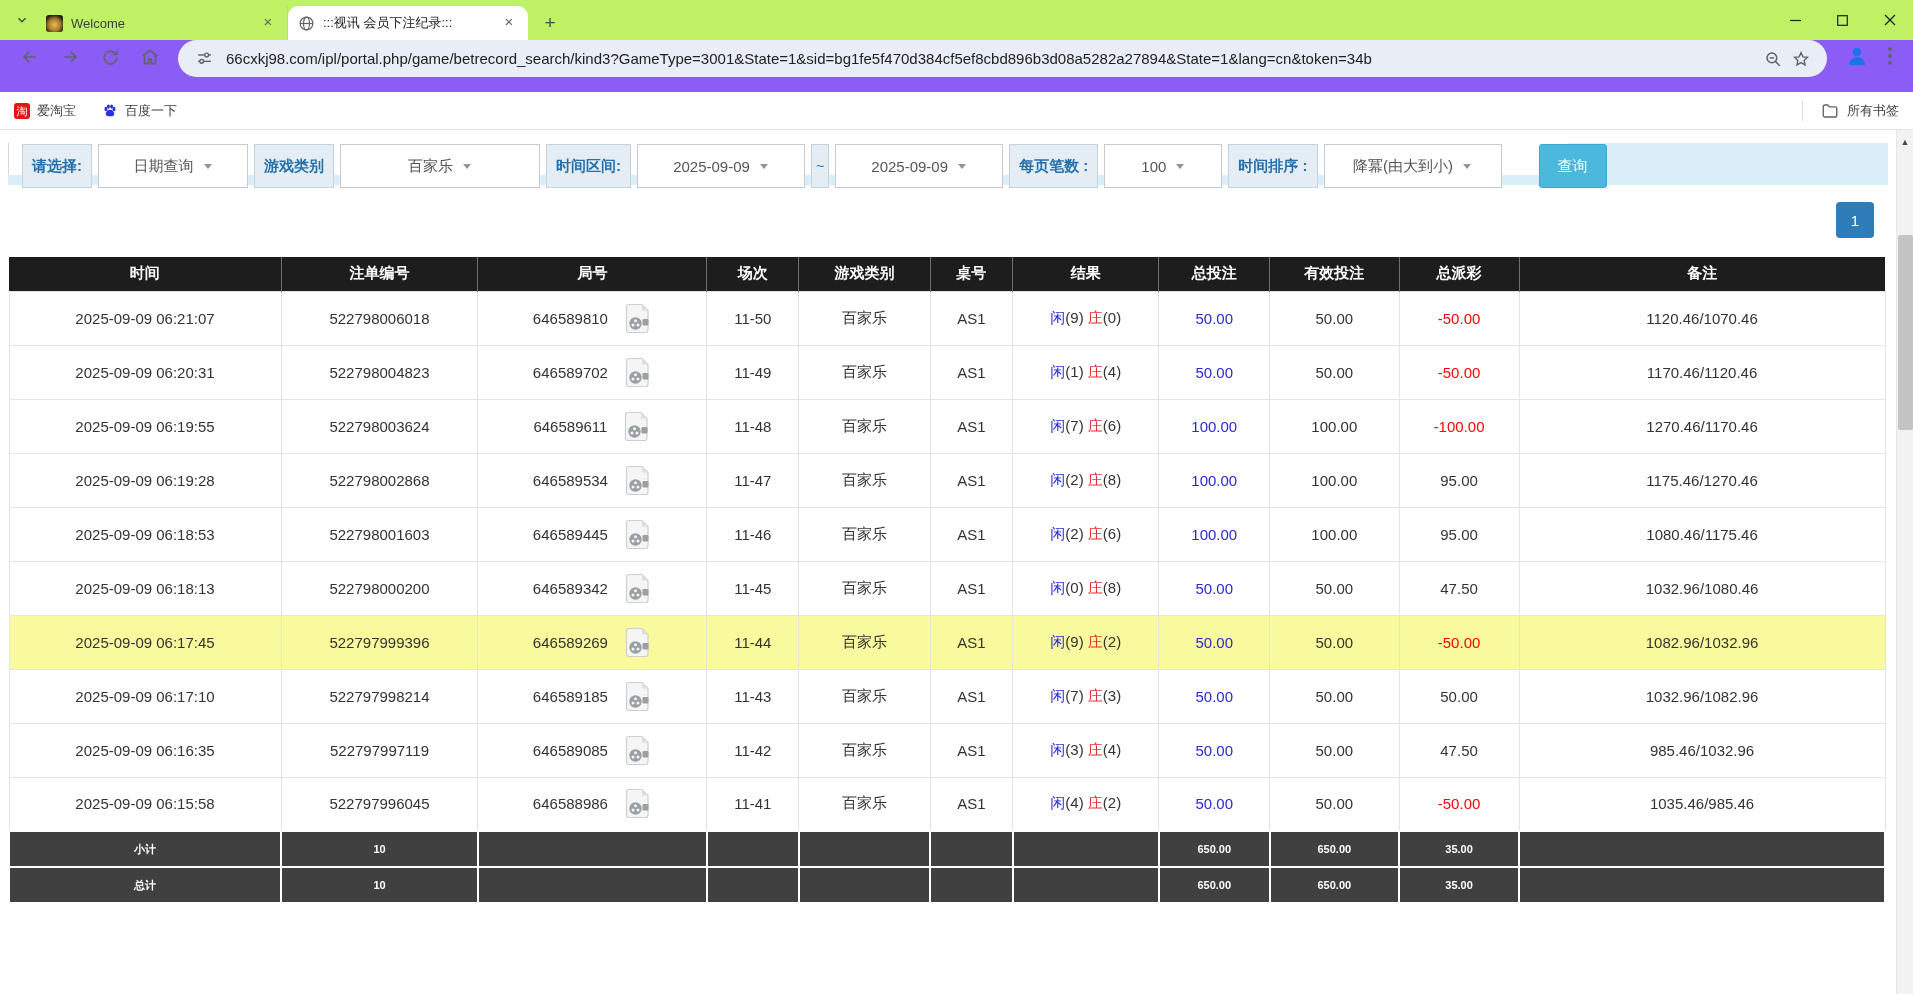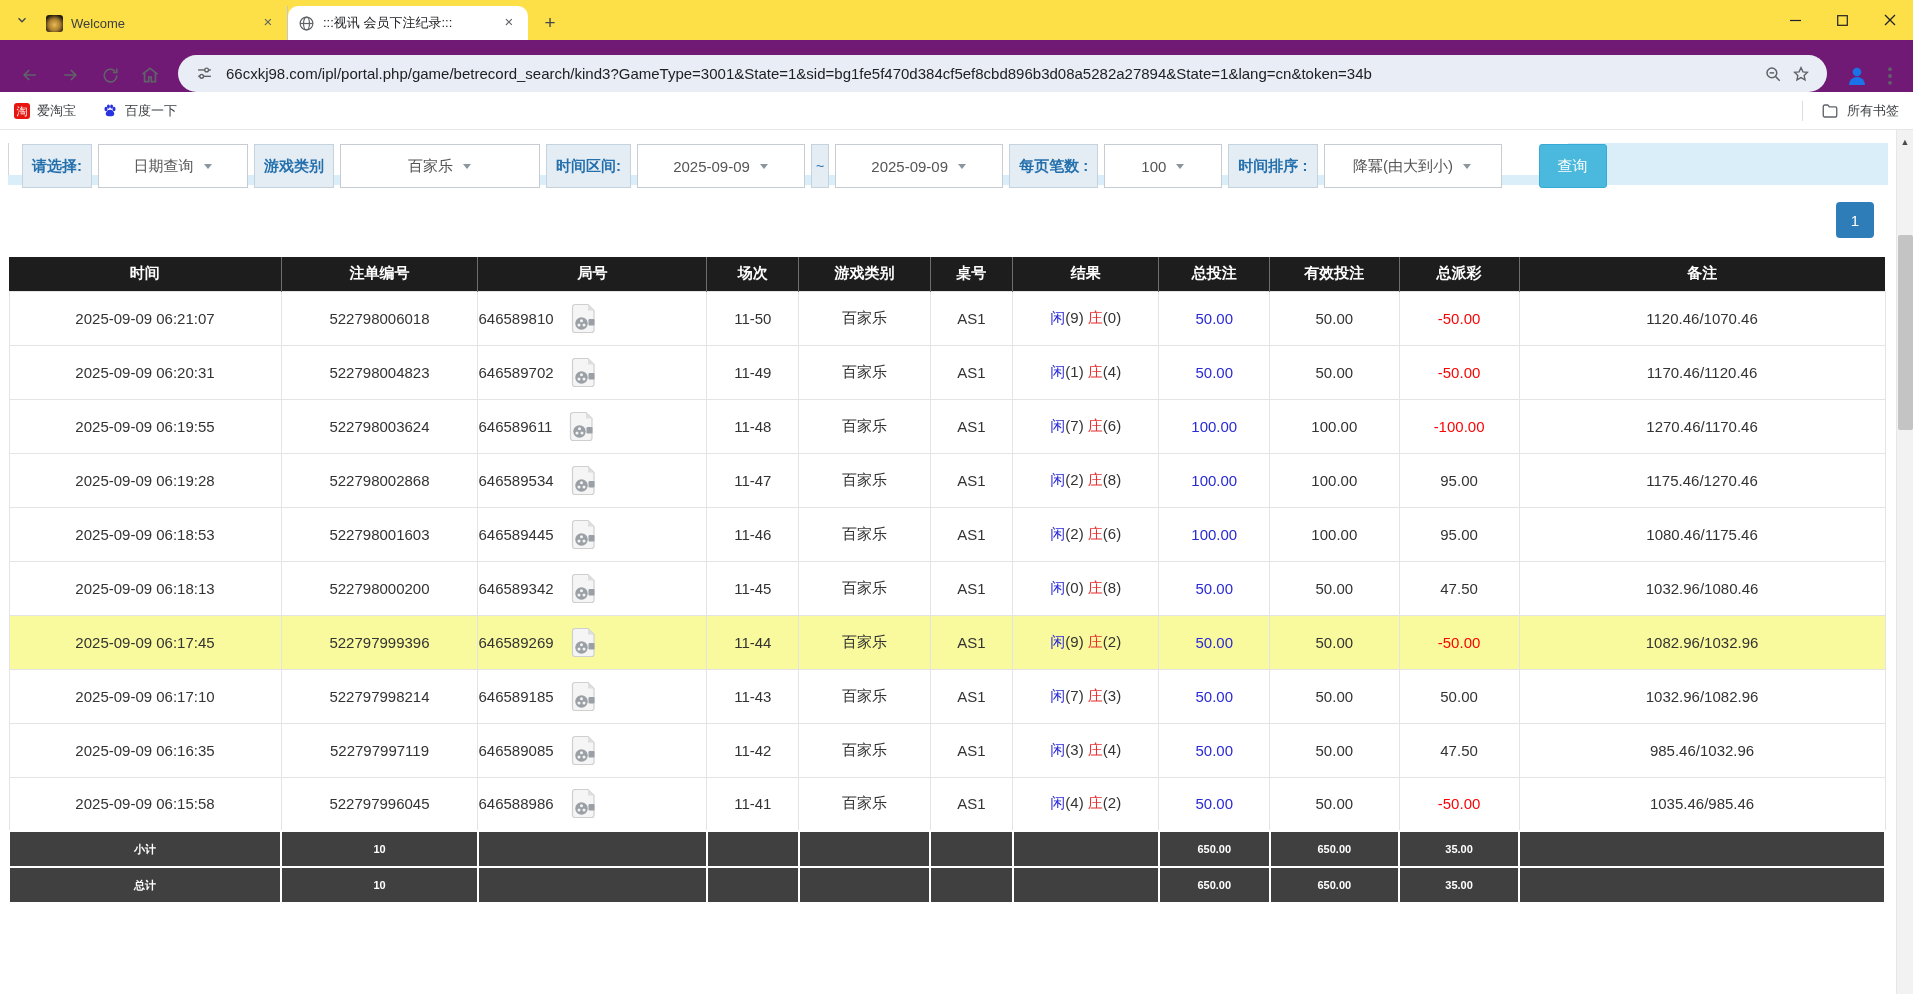--- a/index.html
+++ b/index.html
@@ -1,33 +1,33 @@
 <!DOCTYPE html>
 <html><head>
 <meta charset="utf-8">
 <style>
   * { box-sizing: border-box; margin:0; padding:0; }
   html,body { width:1913px; height:994px; overflow:hidden; background:#fff;
     font-family:"Liberation Sans","DejaVu Sans",sans-serif; }
 
   
-  .tabbar { height:40px; background:#fde047; display:flex; align-items:center; position:relative; }
+  .tabbar { height:40px; background:#bef264; display:flex; align-items:center; position:relative; }
   .tab-search { width:28px; height:28px; margin-left:8px; display:flex; align-items:center; justify-content:center; border-radius:50%; cursor:pointer; }
   .tab { display:flex; align-items:center; height:34px; margin-top:6px; padding:0 10px; width:252px; font-size:13px; color:#3c4043; }
   .tab.inactive { border-right:1px solid #c4c7cb; }
   .tab.active { background:#fff; border-radius:10px 10px 0 0; width:240px; color:#202124; }
   .tab .tab-title { flex:1; margin-left:8px; white-space:nowrap; overflow:hidden; text-overflow:ellipsis; }
   .tab-close { width:18px; height:18px; line-height:16px; text-align:center; font-size:15px; color:#5f6368; border-radius:50%; cursor:pointer; }
   .fav-welcome { width:17px; height:17px; border-radius:3px; flex:0 0 17px;
     background:radial-gradient(circle at 50% 58%, #eabb52 0%, #a87c2e 45%, #241c10 78%); }
   .newtab { width:28px; height:28px; margin:6px 0 0 8px; font-size:19px; color:#45494d; display:flex; align-items:center; justify-content:center; border-radius:50%; cursor:pointer; }
   .wincontrols { position:absolute; right:0; top:0; height:40px; display:flex; }
   .winbtn { width:47px; height:40px; display:flex; align-items:center; justify-content:center; color:#202124; cursor:pointer; }
 
-  .toolbar { height:52px; background:#701a75; display:flex; align-items:flex-end; padding:0 10px; }
+  .toolbar { height:52px; background:#8b5cf6; display:flex; align-items:flex-start; padding:0 10px; }
   .navbtn { width:34px; height:34px; display:flex; align-items:center; justify-content:center; border-radius:50%; margin:0 3px; cursor:pointer; }
   .omnibox { flex:1; height:37px; margin:0 10px 0 8px; background:#e9eef6; border-radius:19px; display:flex; align-items:center; padding:0 12px; min-width:0; }
   .omnibox .url { flex:1; font-size:15px; color:#202124; white-space:nowrap; overflow:hidden; min-width:0; margin:0 10px 0 8px; }
   .obtn { width:28px; height:28px; display:flex; align-items:center; justify-content:center; flex:0 0 28px; cursor:pointer; }
   .avatar { width:32px; height:32px; display:flex; align-items:center; justify-content:center; margin:0 4px; cursor:pointer; }
   .menu3 { width:26px; height:32px; display:flex; align-items:center; justify-content:center; cursor:pointer; }
 
   .bookmarksbar { height:38px; background:#fff; border-bottom:1px solid #e4e6e9; display:flex; align-items:center; padding:0 14px; }
   .bm { display:flex; align-items:center; gap:7px; font-size:13px; color:#3c4043; margin-right:26px; cursor:pointer; }
   .bm-ico-taobao { width:16px; height:16px; background:#e8140f; color:#fff; border-radius:3px; font-size:11px; line-height:16px; text-align:center; }
@@ -56,21 +56,21 @@
 
   table.records { width:1878px; margin-left:8px; border-collapse:collapse; table-layout:fixed; }
   .records th { background:#1d1d1d; color:#fff; font-size:15px; font-weight:bold; height:34px; border-right:1px solid #6e6e6e; }
   .records th:last-child { border-right:none; }
   .records td { height:54px; border:1px solid #e4e4e4; text-align:center; font-size:15px; color:#333; background:#fff; }
   .records tr.hl td { background:#f9f99d; }
   .records td.link-blue { color:#2929d8; cursor:pointer; }
   .records td.neg { color:#fa0505; }
   .records .player { color:#2929d8; }
   .records .banker { color:#e23030; }
-  .round-wrap { display:flex; align-items:center; justify-content:flex-start; gap:17px; }
+  .round-wrap { display:flex; align-items:center; justify-content:center; gap:17px; }
   .records tr.foot td { background:#404040; color:#fff; font-weight:bold; font-size:11px; height:36px; border:2px solid #fff; }
 
   .vscroll { position:absolute; right:0; top:130px; width:17px; height:864px; background:#f2f2f2; border-left:1px solid #e6e6e6; }
   .vscroll .arrow { height:22px; text-align:center; font-size:9px; color:#4a4a4a; padding-top:7px; cursor:pointer; }
   .vscroll .thumb { position:absolute; left:1px; top:105px; width:15px; height:195px; background:#c4c4c4; border-radius:2px; cursor:pointer; }
 
   svg { display:block; }
 </style>
 </head>
 <body>

